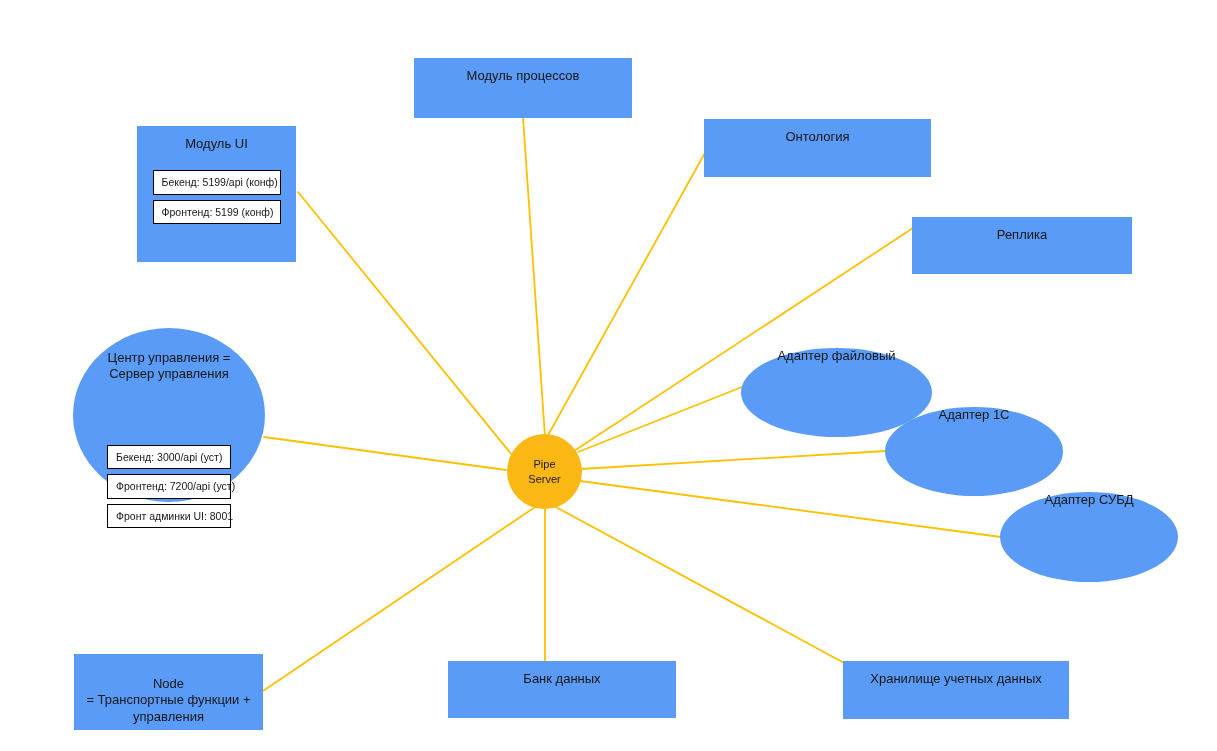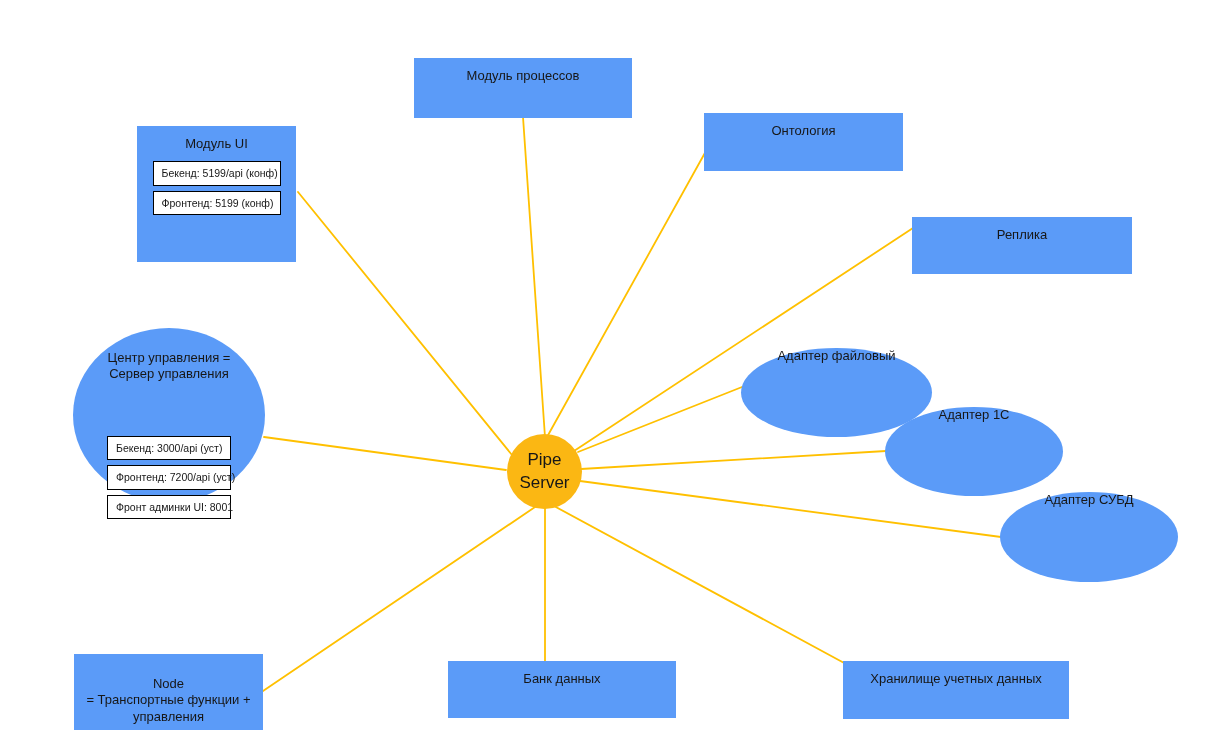--- a/index.html
+++ b/index.html
@@ -52,28 +52,28 @@
   .hub-circle {
     position: absolute;
     border-radius: 50%;
     background: #FBB713;
     color: #171717;
     display: flex;
     flex-direction: column;
     align-items: center;
     justify-content: center;
     text-align: center;
-    font-size: 17px;
+    font-size: 11px;
     line-height: 1.3;
   }
   .node-title {
     white-space: pre-line;
   }
   .subbox-group {
-    margin-top: 9px;
+    margin-top: 18px;
     display: flex;
     flex-direction: column;
     gap: 5px;
     align-items: center;
   }
   .subbox {
     background: #ffffff;
     border: 1px solid #000000;
     color: #171717;
     font-size: 10.5px;
@@ -105,21 +105,21 @@
       <line x1="545" y1="661" x2="545" y2="507"></line>
       <line x1="846" y1="664" x2="554" y2="506"></line>
     </g>
   </svg>
 
 
   <div class="node rect" style="left:414px; top:58px; width:218px; height:60px;">
     <div class="node-title">Модуль процессов</div>
   </div>
 
-  <div class="node rect" style="left:704px; top:113px; width:199px; height:58px;">
+  <div class="node rect" style="left:704px; top:119px; width:227px; height:58px;">
     <div class="node-title">Онтология</div>
   </div>
 
   <div class="node rect" style="left:912px; top:217px; width:220px; height:57px;">
     <div class="node-title">Реплика</div>
   </div>
 
   <div class="node rect" style="left:137px; top:126px; width:159px; height:136px;">
     <div class="node-title">Модуль UI</div>
     <div class="subbox-group">

